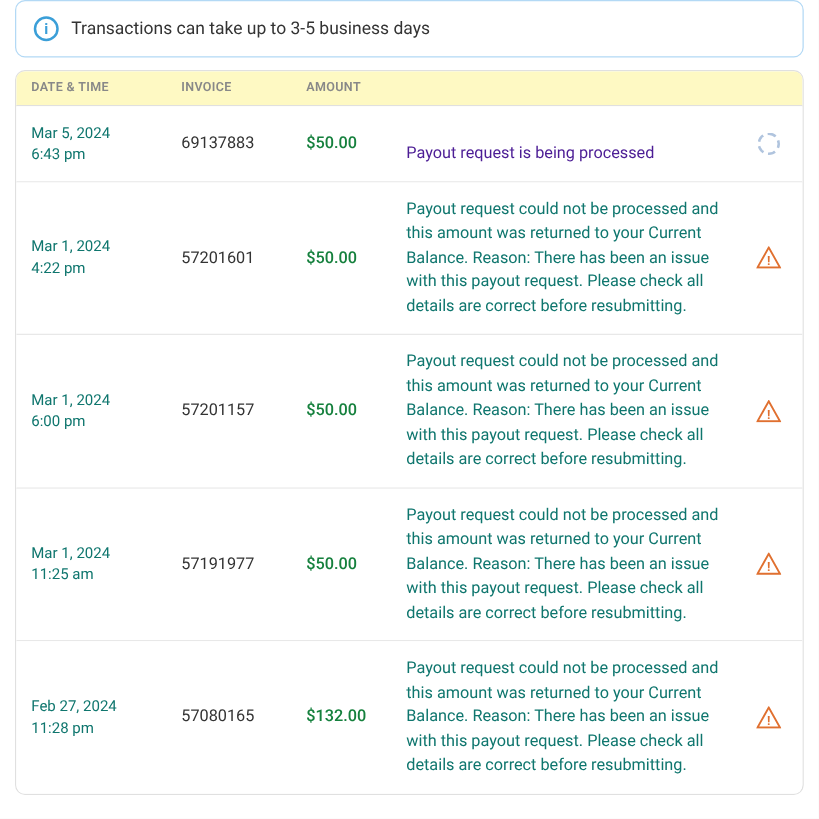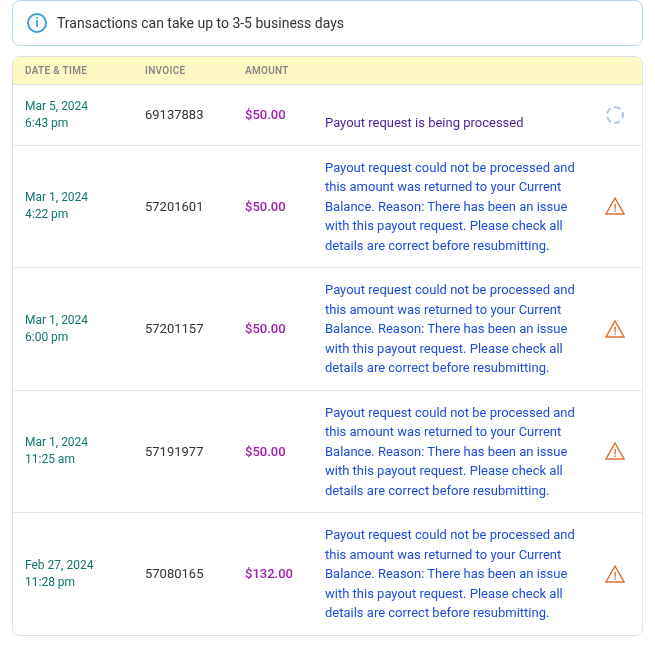--- a/index.html
+++ b/index.html
@@ -86,26 +86,26 @@
       font-size: 12px;
       color: #0f766e;
       line-height: 1.4;
     }
     .cell-invoice {
       font-size: 13px;
       color: #333;
     }
     .cell-amount {
       font-size: 13px;
-      color: #a21caf;
+      color: #15803d;
       font-weight: 500;
     }
     .cell-status {
       font-size: 13px;
-      color: #1d4ed8;
+      color: #0f766e;
       line-height: 1.5;
       padding-right: 6px;
     }
     .cell-status.processing {
       color: #4c1d95;
       margin-top: 16px;
     }
     .cell-icon {
       display: flex;
       align-items: center;

